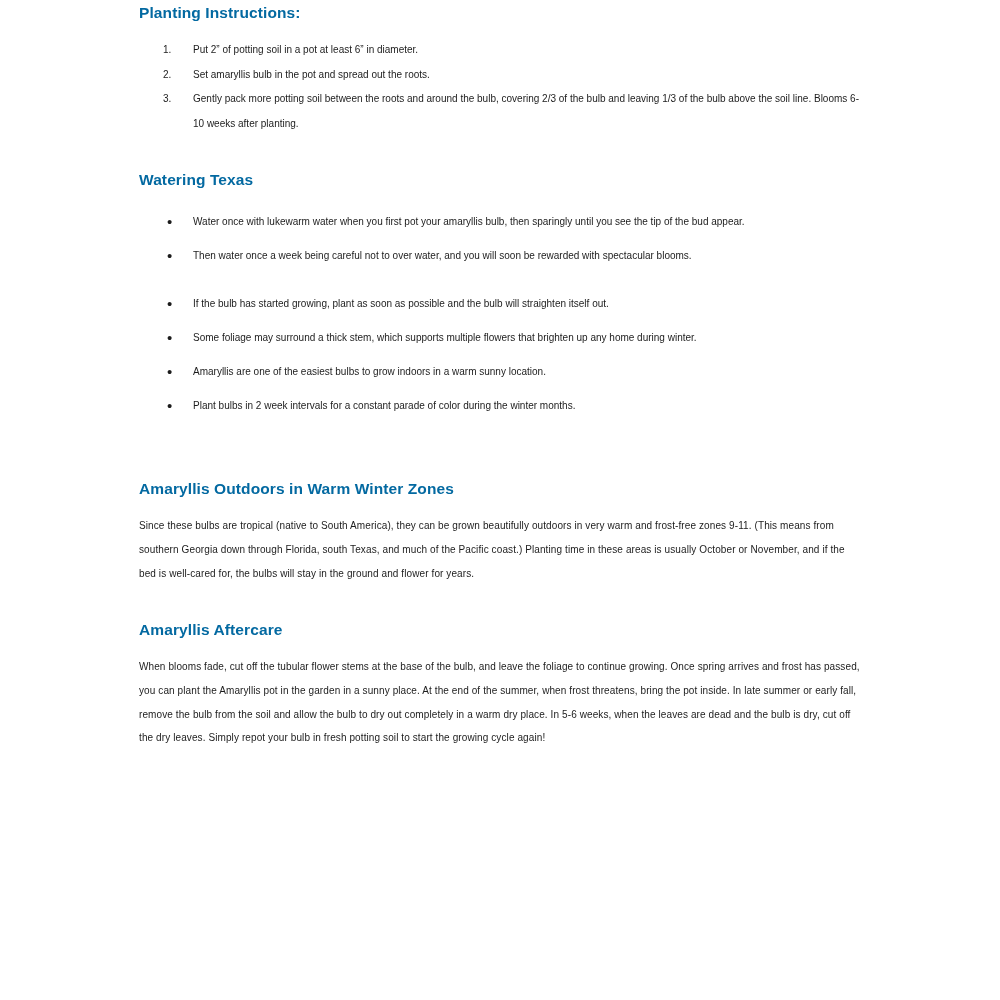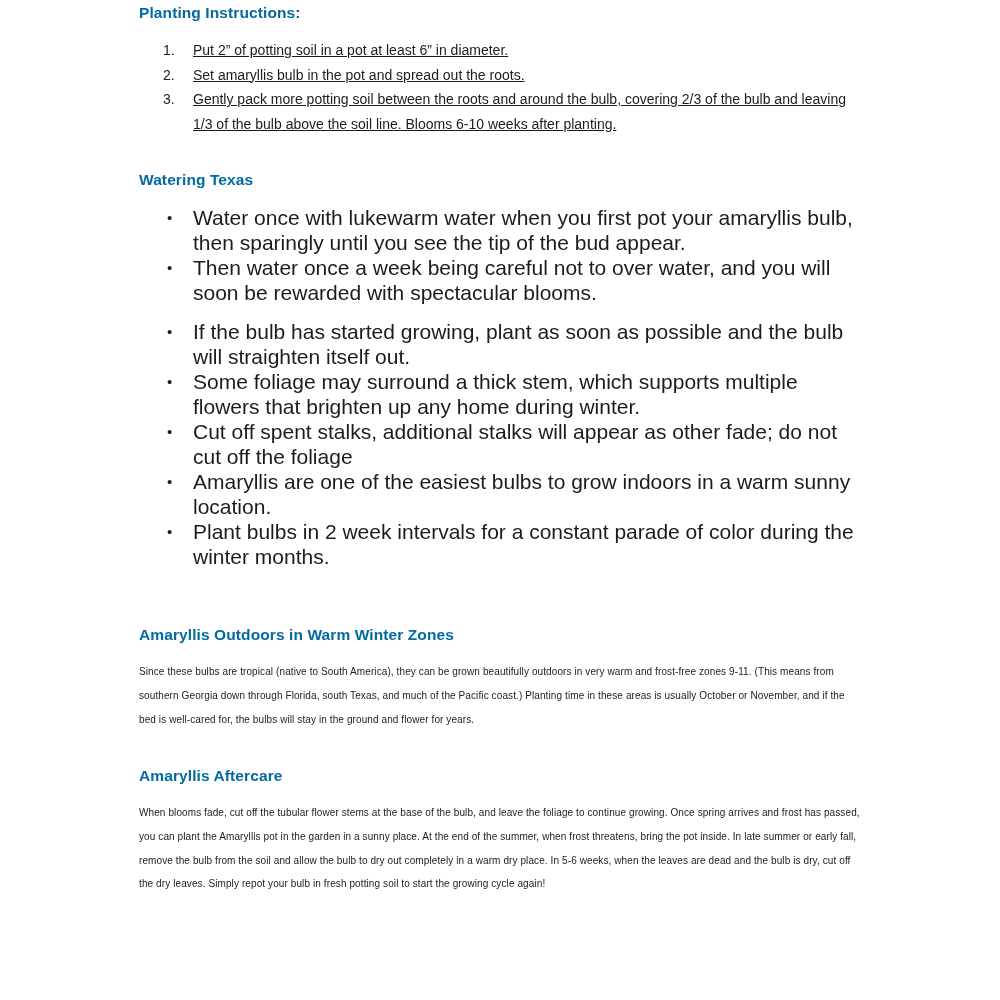--- a/index.html
+++ b/index.html
@@ -41,42 +41,41 @@
   }
   ol.doc-numlist {
     list-style: none;
     margin: 0 0 14px 0;
     padding: 0;
     counter-reset: num;
   }
   ol.doc-numlist > li {
     position: relative;
     padding-left: 54px;
-    font-size: 14px;
+    font-size: 10px;
     line-height: 24.5px;
     counter-increment: num;
-    text-decoration: underline;
   }
   ol.doc-numlist > li::before {
     content: counter(num) ".";
     position: absolute;
     left: 24px;
     top: 0;
     width: 26px;
   }
   ul.doc-bullets {
     list-style: none;
     margin: 0 0 14px 0;
     padding: 0;
   }
   ul.doc-bullets > li {
     position: relative;
     padding-left: 54px;
-    font-size: 21px;
-    line-height: 25px;
+    font-size: 10px;
+    line-height: 34px;
   }
   ul.doc-bullets > li::before {
     content: "\2022";
     position: absolute;
     left: 28px;
     top: 0;
     font-size: 15px;
   }
   p.doc-para {
     font-size: 10px;
@@ -100,21 +99,20 @@
 
     <h2 class="doc-heading">Watering Texas</h2>
     <ul class="doc-bullets">
       <li>Water once with lukewarm water when you first pot your amaryllis bulb, then sparingly until you see the tip of the bud appear.</li>
       <li>Then water once a week being careful not to over water, and you will soon be rewarded with spectacular blooms.</li>
     </ul>
 
     <ul class="doc-bullets">
       <li>If the bulb has started growing, plant as soon as possible and the bulb will straighten itself out.</li>
       <li>Some foliage may surround a thick stem, which supports multiple flowers that brighten up any home during winter.</li>
-      <li>Cut off spent stalks, additional stalks will appear as other fade; do not cut off the foliage</li>
       <li>Amaryllis are one of the easiest bulbs to grow indoors in a warm sunny location.</li>
       <li>Plant bulbs in 2 week intervals for a constant parade of color during the winter months.</li>
     </ul>
 
     <h2 class="doc-heading extra-space">Amaryllis Outdoors in Warm Winter Zones</h2>
     <p class="doc-para">Since these bulbs are tropical (native to South America), they can be grown beautifully outdoors in very warm and frost-free zones 9-11. (This means from southern Georgia down through Florida, south Texas, and much of the Pacific coast.) Planting time in these areas is usually October or November, and if the bed is well-cared for, the bulbs will stay in the ground and flower for years.</p>
 
     <h2 class="doc-heading">Amaryllis Aftercare</h2>
     <p class="doc-para">When blooms fade, cut off the tubular flower stems at the base of the bulb, and leave the foliage to continue growing. Once spring arrives and frost has passed, you can plant the Amaryllis pot in the garden in a sunny place. At the end of the summer, when frost threatens, bring the pot inside. In late summer or early fall, remove the bulb from the soil and allow the bulb to dry out completely in a warm dry place. In 5-6 weeks, when the leaves are dead and the bulb is dry, cut off the dry leaves. Simply repot your bulb in fresh potting soil to start the growing cycle again!</p>
 

